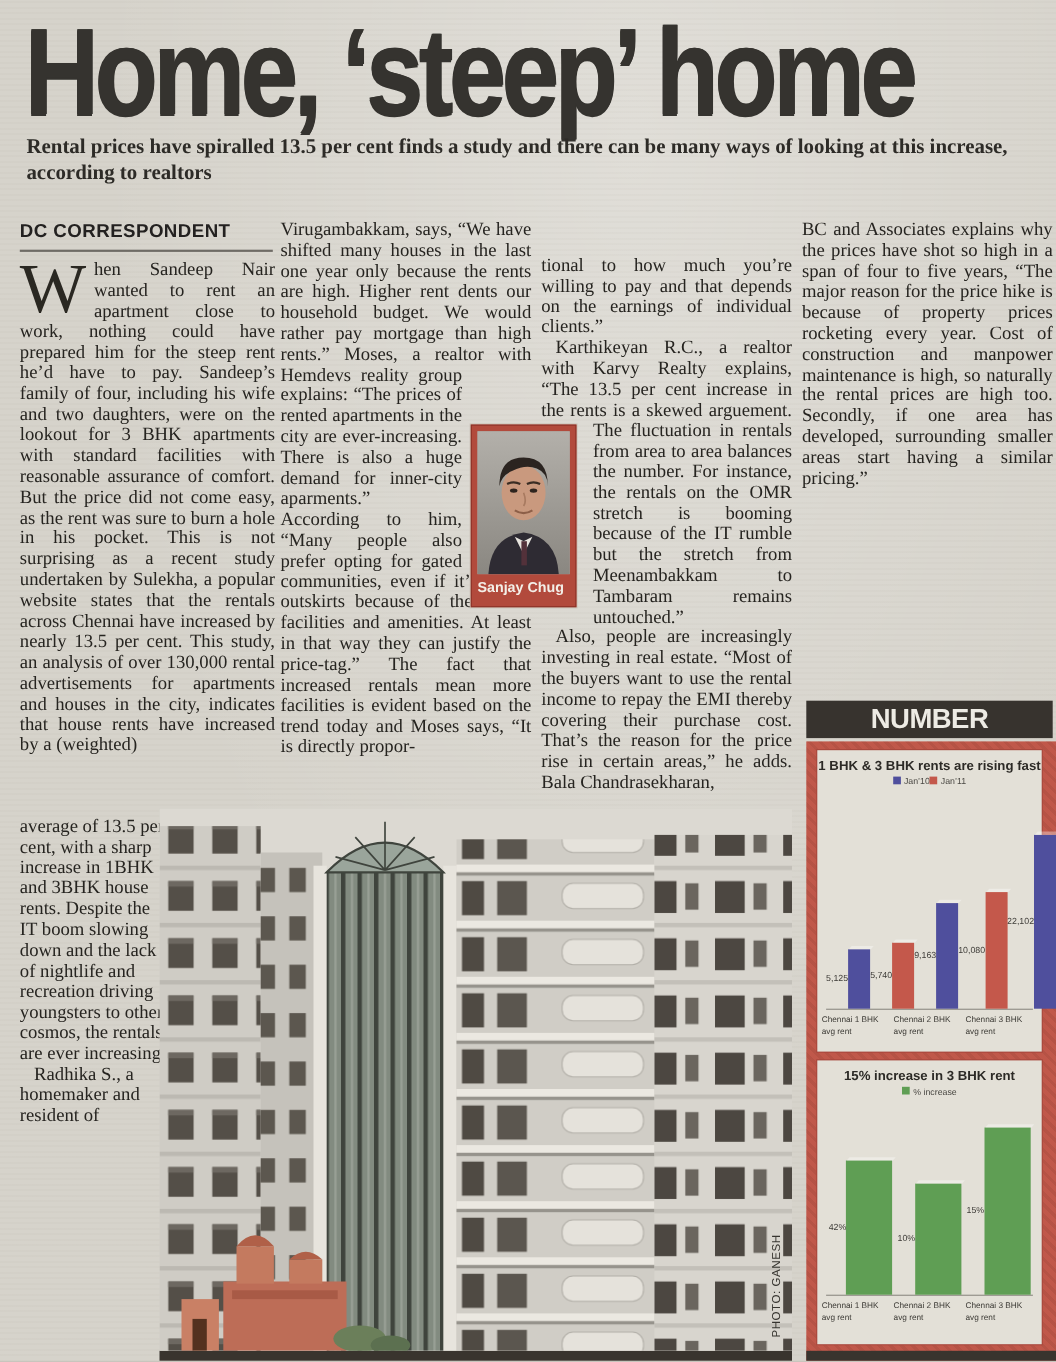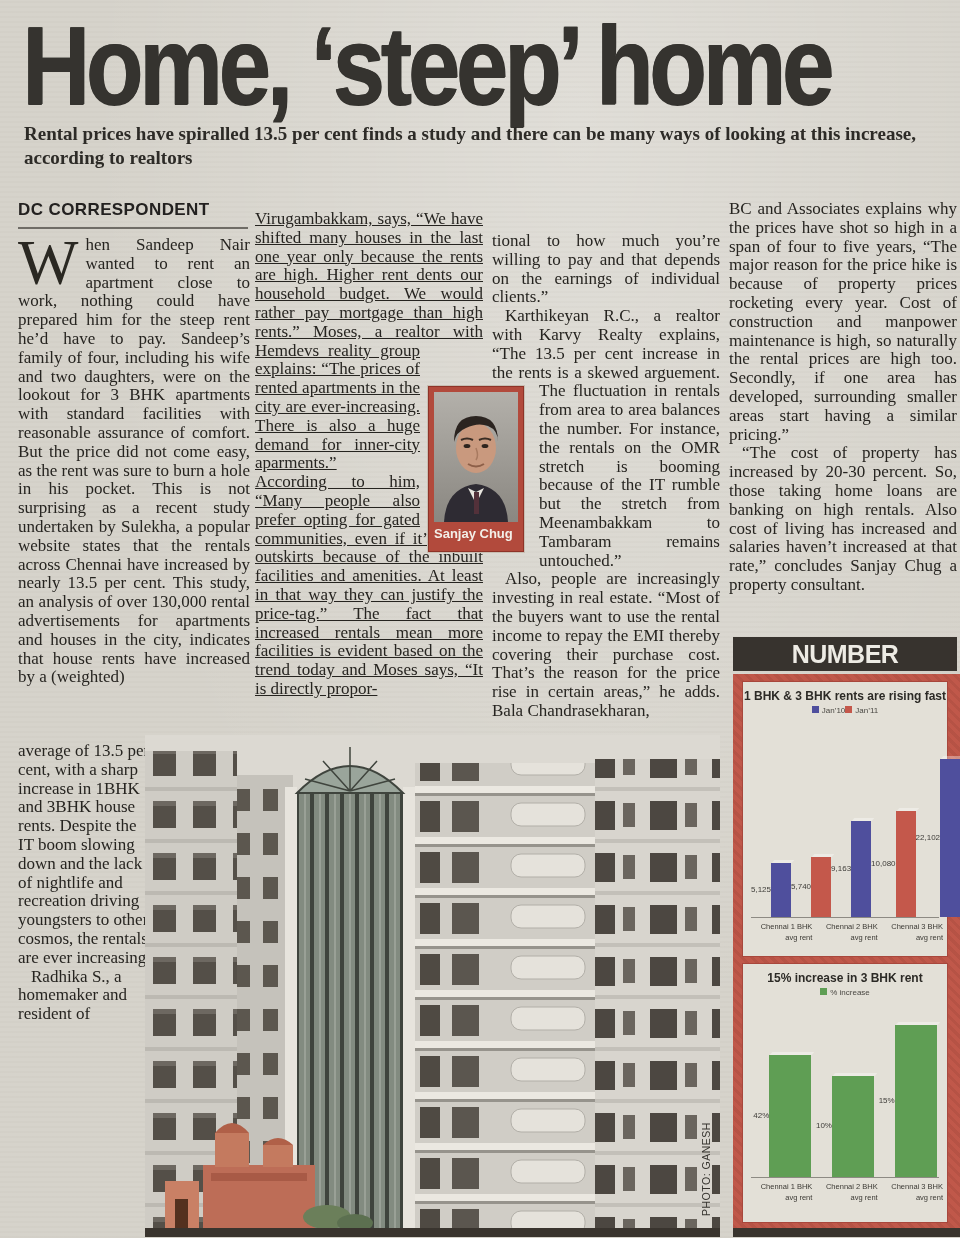--- a/index.html
+++ b/index.html
@@ -19,21 +19,21 @@
   .byline{position:absolute;left:18px;top:200px;width:230px;font-family:"Liberation Sans",sans-serif;
     font-weight:bold;font-size:17px;letter-spacing:.4px;color:#232120;
     border-bottom:2px solid #6f6c66;padding-bottom:7px;}
   
   .col{position:absolute;font-size:17px;line-height:18.8px;text-align:justify;}
   .col p{margin:0;}
   .col p.ind{text-indent:13px;}
   .dropcap{float:left;font-size:64px;line-height:50px;padding:2px 7px 0 0;color:#2a2822;font-weight:normal;}
   .c1a{left:18px;top:236px;width:232px;}
   .c1b{left:18px;top:742px;width:138px;text-align:left;}
-  .c2{left:255px;top:210px;width:228px;text-decoration:underline;}
+  .c2{left:255px;top:200px;width:228px;}
   .c3{left:492px;top:200px;width:228px;margin-top:32px;}
   .c4{left:729px;top:200px;width:228px;}
   .sp-r{float:right;width:58px;height:170px;margin-left:5px;}
   .sp-l{float:left;width:42px;height:178px;margin-right:5px;}
   
   .sanjay{position:absolute;left:428px;top:386px;width:94px;height:164px;
     background:#b24a3c;border:1px solid #8e3328;box-shadow:0 0 0 1px #c8beb2;}
   .sanjay svg{display:block;margin:5px 5px 0 5px;width:84px;height:130px;background:#a7a49e;}
   .sanjay .cap{height:24px;line-height:24px;text-align:left;padding-left:5px;
     font-family:"Liberation Sans",sans-serif;font-weight:bold;font-size:13px;color:#f3efe8;}
@@ -64,21 +64,21 @@
   .p1 .chart-plot{height:200px;}
   .p2 .chart-plot{height:178px;}
   .bar-group{display:flex;align-items:flex-end;}
   .bar-wrap{display:flex;flex-direction:row;align-items:center;justify-content:flex-end;}
   .bar-label{font-family:"Liberation Sans",sans-serif;font-size:8px;color:#3e3c38;
     margin-bottom:2px;white-space:nowrap;}
   .bar{position:relative;}
   .bar::before{content:"";position:absolute;top:-3px;left:2px;right:-2px;height:3px;
     background:rgba(255,255,255,.35);transform:skewX(-40deg);}
   .chart-cats{display:flex;justify-content:space-around;margin:3px 4px 0 4px;
-    font-family:"Liberation Sans",sans-serif;font-size:7.5px;color:#3b3934;text-align:right;}
+    font-family:"Liberation Sans",sans-serif;font-size:7.5px;color:#3b3934;text-align:left;}
   .chart-cats div{flex:1;white-space:pre-line;line-height:1.5;}
 </style>
 </head>
 <body>
 
 <div class="page">
 
   <div class="headline">Home, ‘steep’ home</div>
   <div class="subhead">Rental prices have spiralled 13.5 per cent finds a study and there can be many ways of looking at this increase, according to realtors</div>
   <div class="byline">DC CORRESPONDENT</div>
@@ -108,21 +108,20 @@
     <p class="ind">
       <span>Karthikeyan R.C., a realtor with Karvy Realty explains, “The 13.5 per cent increase in the rents is a skewed arguement. The fluctuation in</span>
       <span class="sp-l"></span>
       <span>rentals from area to area balances the number. For instance, the rentals on the OMR stretch is booming because of the IT rumble but the stretch from Meenambakkam to Tambaram remains untouched.”</span>
     </p>
     <p class="ind"><span>Also, people are increasingly investing in real estate. “Most of the buyers want to use the rental income to repay the EMI thereby covering their purchase cost. That’s the reason for the price rise in certain areas,” he adds. Bala Chandrasekharan,</span></p>
   </div>
 
   <div class="col c4">
     <p><span>BC and Associates explains why the prices have shot so high in a span of four to five years, “The major reason for the price hike is because of property prices rocketing every year. Cost of construction and manpower maintenance is high, so naturally the rental prices are high too. Secondly, if one area has developed, surrounding smaller areas start having a similar pricing.”</span></p>
-    <p class="ind"><span>“The cost of property has increased by 20-30 percent. So, those taking home loans are banking on high rentals. Also cost of living has increased and salaries haven’t increased at that rate,” concludes Sanjay Chug a property consultant.</span></p>
   </div>
 
   <div class="sanjay">
     <svg viewBox="0 0 84 130" preserveAspectRatio="none">
       <defs>
         <linearGradient id="pbg" x1="0" y1="0" x2="0" y2="1">
           <stop offset="0" stop-color="#b3b0aa"></stop>
             <stop offset="1" stop-color="#8a8781"></stop>
         </linearGradient>
       </defs>

